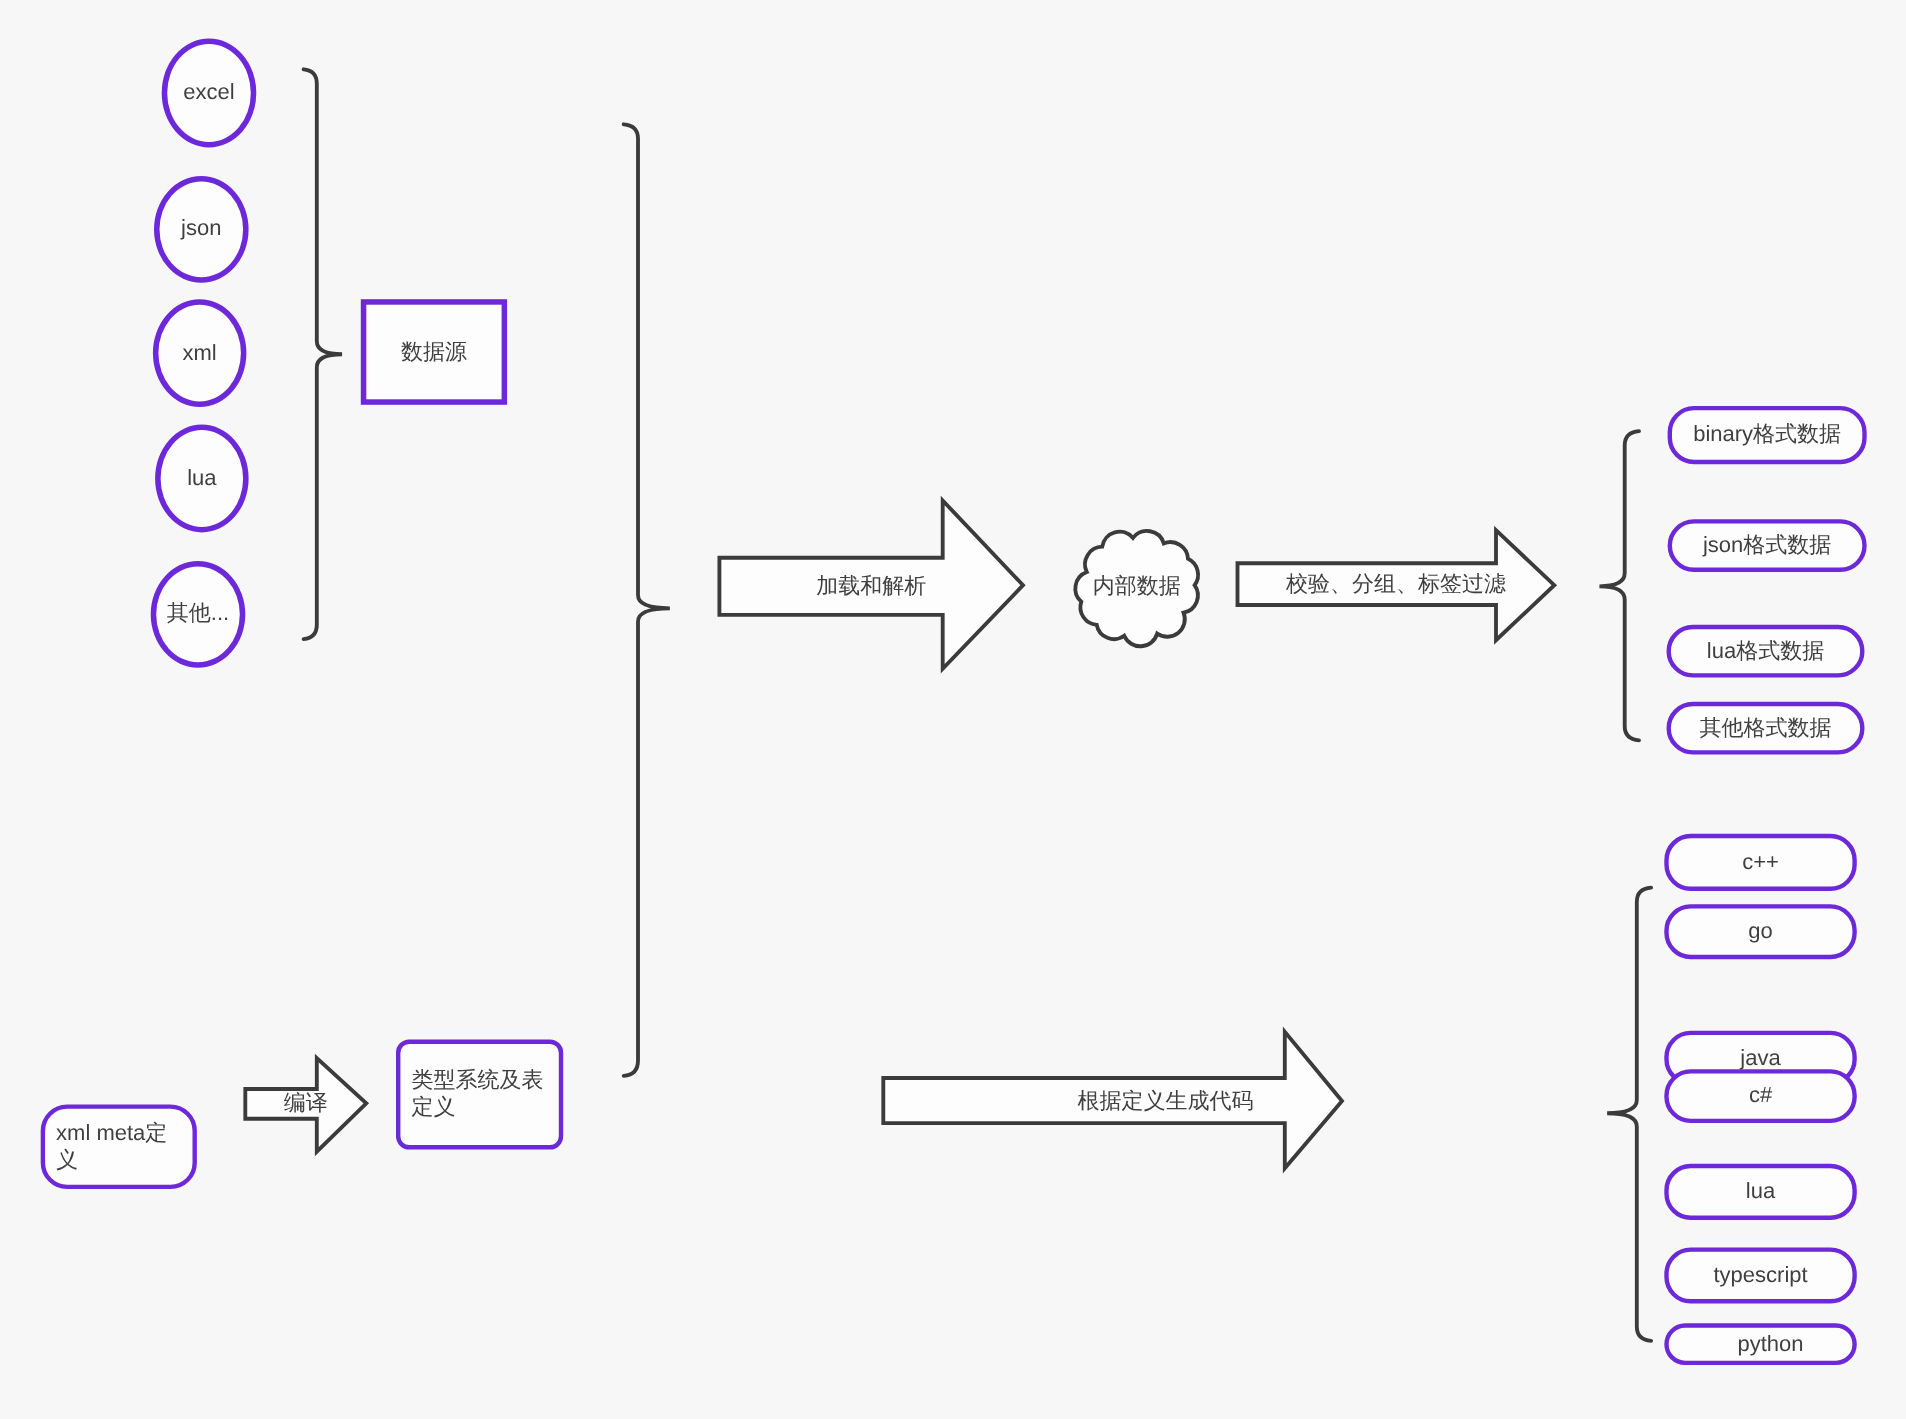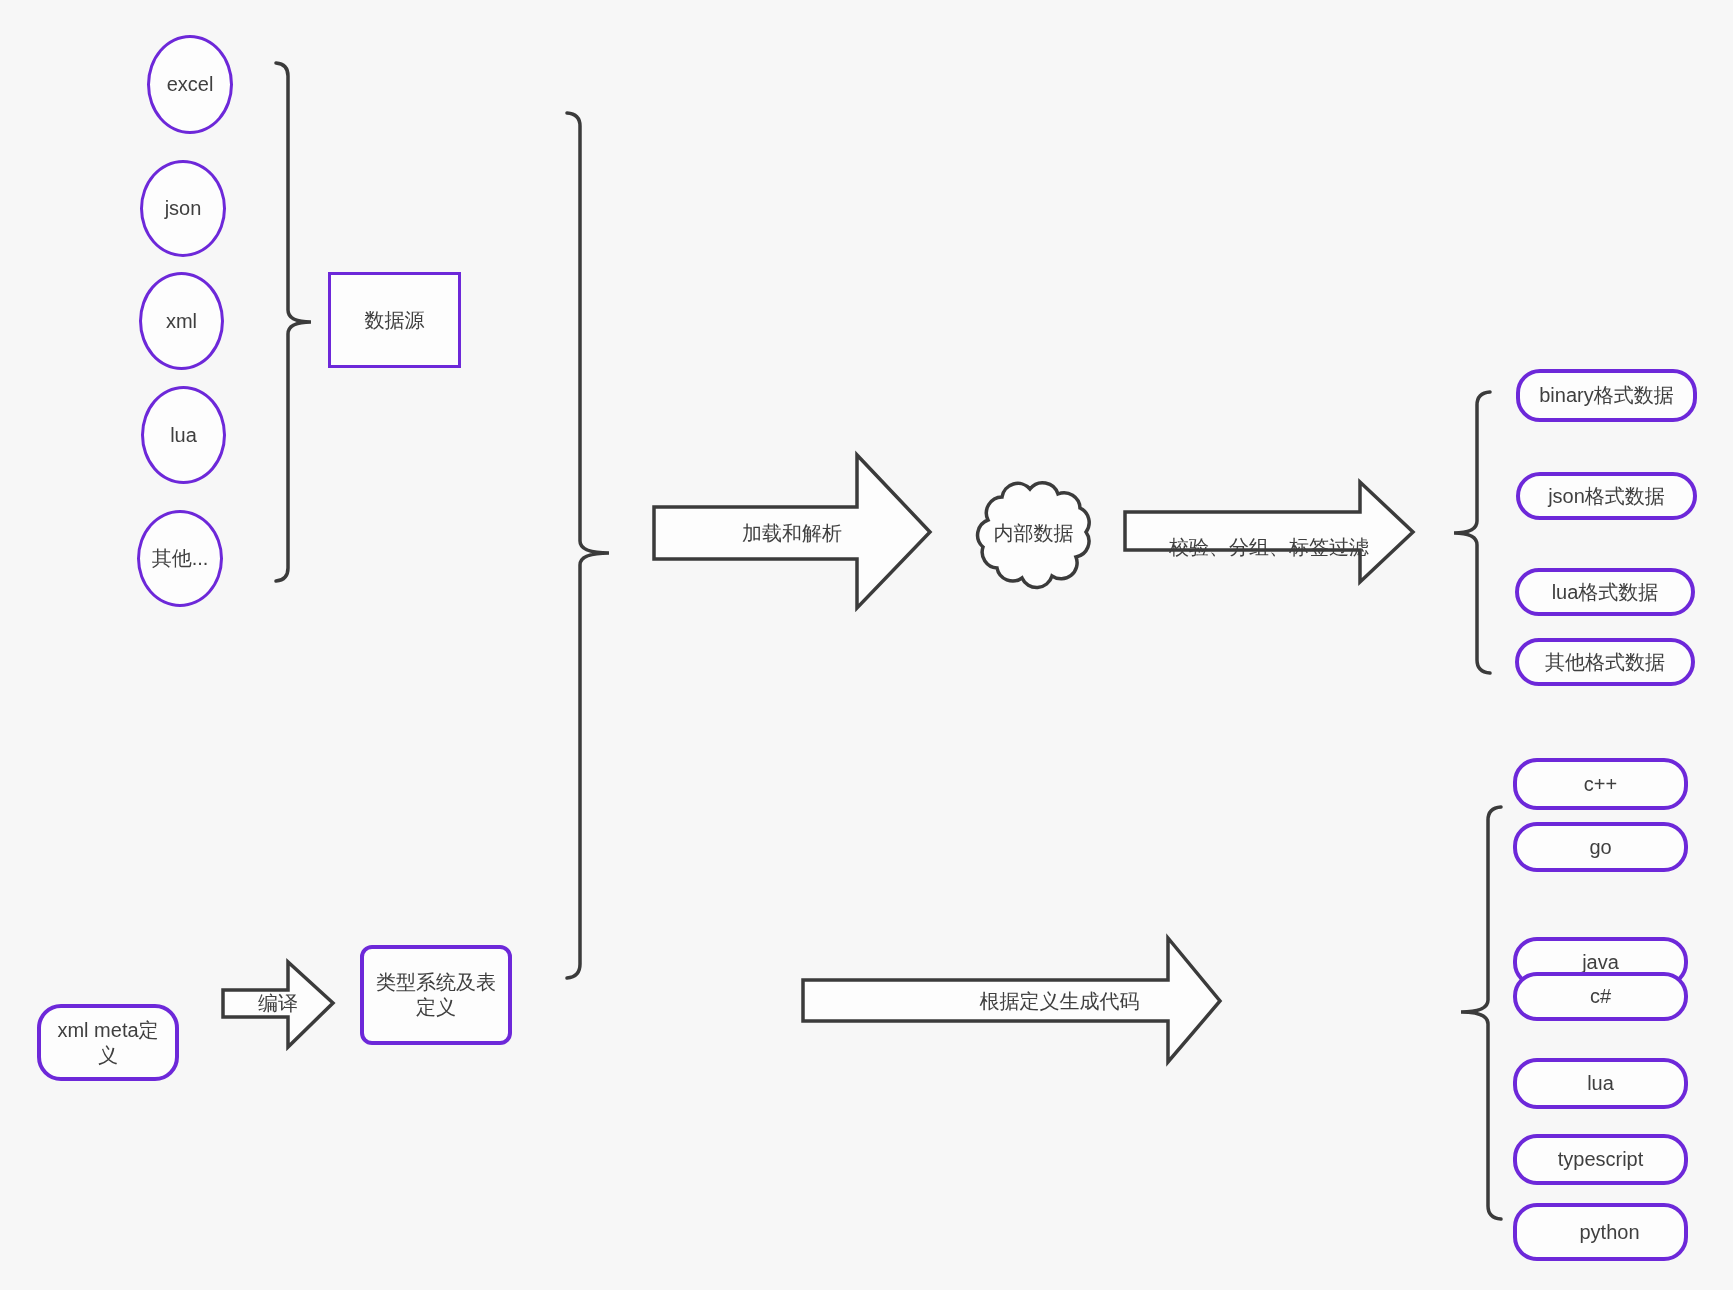--- a/index.html
+++ b/index.html
@@ -10,22 +10,22 @@
     font-family:"Liberation Sans","DejaVu Sans",sans-serif;
     color:#3f3f3f;
     overflow:hidden;
   }
   .layer{position:absolute;left:0;top:0;width:1733px;height:1290px;}
   svg{display:block;}
   .shape{fill:#fdfdfd;stroke:#3b3b3b;stroke-width:3.5;stroke-linejoin:miter;}
   .brace{fill:none;stroke:#3b3b3b;stroke-width:3.5;stroke-linecap:round;}
   .node{
     position:absolute;display:flex;align-items:center;justify-content:center;
-    box-sizing:border-box;background:#fdfdfd;border:3px solid #6d28d9;
-    font-size:20px;text-align:center;line-height:1.25;
+    box-sizing:border-box;background:#fdfdfd;border:5px solid #6d28d9;
+    font-size:20px;line-height:1.25;
   }
   .ellipse{border-radius:50%;}
   .thick{border-width:4px;border-radius:24px;}
   .rounded{border-radius:12px;}
   .floatlabel{
     position:absolute;display:flex;align-items:center;justify-content:center;
     font-size:20px;text-align:center;line-height:1.2;background:transparent;border:none;
   }
   .wrap-narrow{max-width:114px;display:inline-block;}
   .wrap-type{max-width:124px;display:inline-block;}
@@ -82,21 +82,21 @@
   <div class="node ellipse" style="left:137px;top:510px;width:86px;height:97px;">
     <span>其他...</span>
   </div>
 
   <div class="node" style="left:328px;top:272px;width:133px;height:96px;">
     <span>数据源</span>
   </div>
 
   <div class="floatlabel" style="left:654px;top:507px;width:276px;height:52px;">加载和解析</div>
   <div class="floatlabel" style="left:980px;top:485px;width:107px;height:96px;">内部数据</div>
-  <div class="floatlabel" style="left:1125px;top:528px;width:288px;height:38px;">校验、分组、标签过滤</div>
+  <div class="floatlabel" style="left:1125px;top:512px;width:288px;height:38px;">校验、分组、标签过滤</div>
   <div class="floatlabel" style="left:803px;top:980px;width:417px;height:41px;padding-left:48px;">根据定义生成代码</div>
   <div class="floatlabel" style="left:223px;top:985px;width:110px;height:36px;">编译</div>
 
   <div class="node thick" style="left:1516px;top:369px;width:181px;height:53px;">
     <span>binary格式数据</span>
   </div>
   <div class="node thick" style="left:1516px;top:472px;width:181px;height:48px;">
     <span>json格式数据</span>
   </div>
   <div class="node thick" style="left:1515px;top:568px;width:180px;height:48px;">
@@ -117,21 +117,21 @@
   </div>
   <div class="node thick" style="left:1513px;top:972px;width:175px;height:49px;">
     <span>c#</span>
   </div>
   <div class="node thick" style="left:1513px;top:1058px;width:175px;height:51px;">
     <span>lua</span>
   </div>
   <div class="node thick" style="left:1513px;top:1134px;width:175px;height:51px;">
     <span>typescript</span>
   </div>
-  <div class="node thick" style="left:1513px;top:1203px;width:175px;height:58px;padding-left:18px;">
+  <div class="node thick" style="left:1513px;top:1203px;width:175px;height:38px;padding-left:18px;">
     <span>python</span>
   </div>
 
   <div class="node thick" style="left:37px;top:968px;width:142px;height:77px;margin-top:36px;">
     <span class="wrap-narrow">xml meta定义</span>
   </div>
 
   <div class="node thick rounded" style="left:360px;top:945px;width:152px;height:100px;">
     <span class="wrap-type">类型系统及表定义</span>
   </div>

